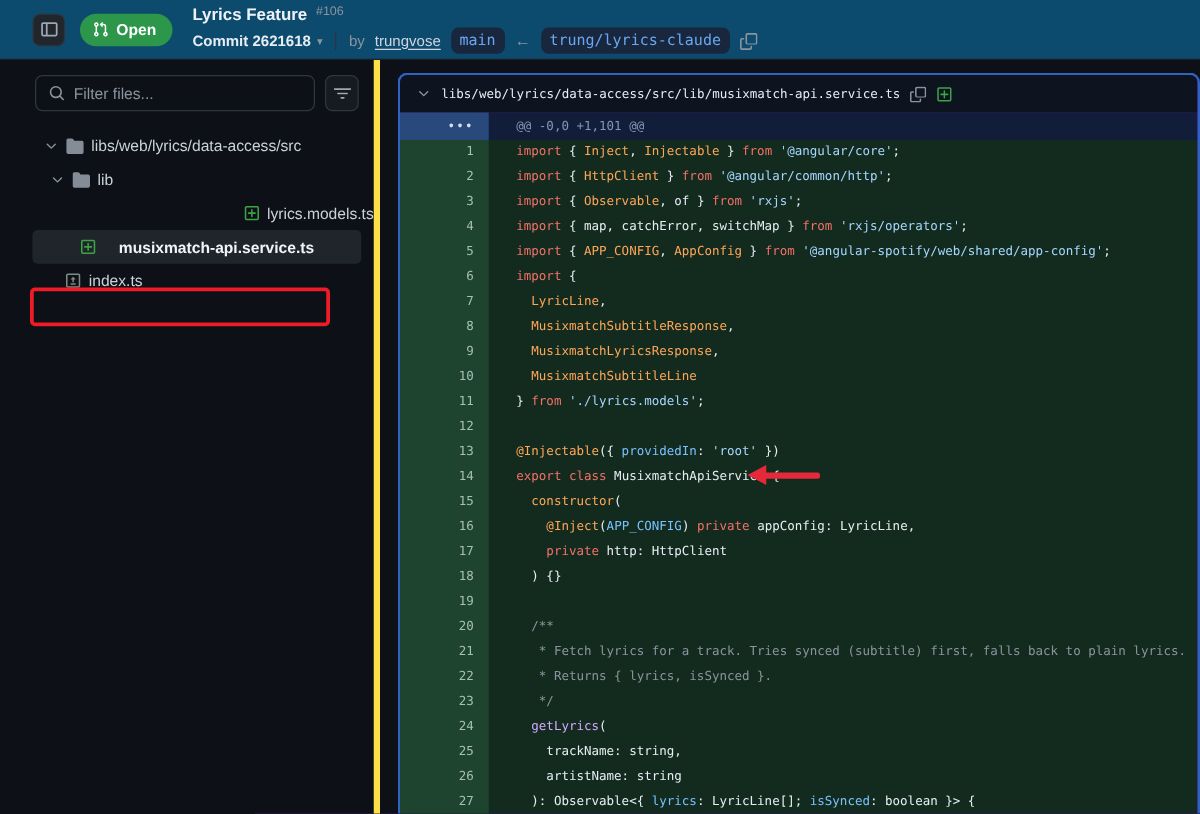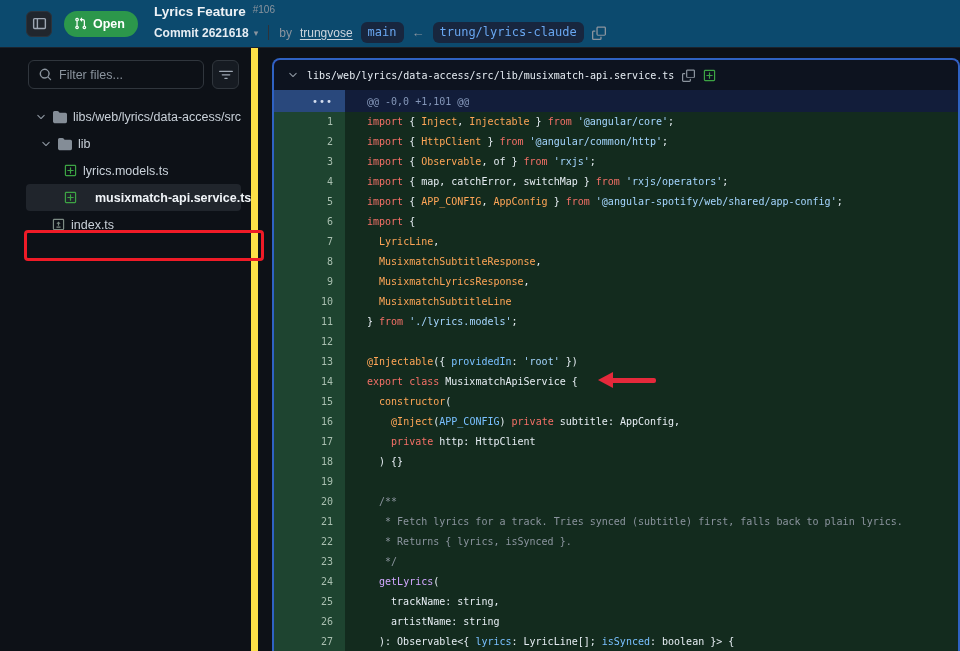--- a/index.html
+++ b/index.html
@@ -60,22 +60,22 @@
     border-radius: 6px;
     padding: 3px 7px 4px;
     cursor: pointer;
   }
   .merge-arrow { color: #8b949e; font-size: 13px; }
   .copy-btn { color: #8b949e; cursor: pointer; display:flex; }
 
   
   .layout { display: flex; height: 603px; }
   .sidebar {
-    width: 258px;
-    border-right: 7px solid #fde047;
+    width: 304px;
+    border-right: 5px solid #fde047;
     padding-top: 12px;
     flex-shrink: 0;
   }
   .filter-row { display: flex; gap: 8px; padding: 0 12px 0 28px; align-items: center; }
   .filter-input {
     flex: 1;
     height: 29px;
     background: transparent;
     border: 1px solid #30363d;
     border-radius: 6px;
@@ -283,21 +283,21 @@
               <path d="M12.78 5.22a.749.749 0 0 1 0 1.06l-4.25 4.25a.749.749 0 0 1-1.06 0L3.22 6.28a.749.749 0 1 1 1.06-1.06L8 8.939l3.72-3.72a.749.749 0 0 1 1.06 0Z"></path>
             </svg>
           </span>
           <span class="tree-icon">
             <svg width="14" height="14" viewBox="0 0 16 16" fill="#848d97">
               <path d="M1.75 1A1.75 1.75 0 0 0 0 2.75v10.5C0 14.216.784 15 1.75 15h12.5A1.75 1.75 0 0 0 16 13.25v-8.5A1.75 1.75 0 0 0 14.25 3H7.5a.25.25 0 0 1-.2-.1l-.9-1.2C6.07 1.26 5.55 1 5 1H1.75Z"></path>
             </svg>
           </span>
           <span>lib</span>
         </div>
-        <div class="tree-row" style="padding-left: 64px;">
+        <div class="tree-row" style="padding-left: 64px; justify-content: flex-end;">
           <span class="tree-icon">
             <svg width="13" height="13" viewBox="0 0 16 16" fill="#3da444">
               <path d="M2.75 1h10.5c.966 0 1.75.784 1.75 1.75v10.5A1.75 1.75 0 0 1 13.25 15H2.75A1.75 1.75 0 0 1 1 13.25V2.75C1 1.784 1.784 1 2.75 1Zm10.5 1.5H2.75a.25.25 0 0 0-.25.25v10.5c0 .138.112.25.25.25h10.5a.25.25 0 0 0 .25-.25V2.75a.25.25 0 0 0-.25-.25ZM8 4a.75.75 0 0 1 .75.75v2.5h2.5a.75.75 0 0 1 0 1.5h-2.5v2.5a.75.75 0 0 1-1.5 0v-2.5h-2.5a.75.75 0 0 1 0-1.5h2.5v-2.5A.75.75 0 0 1 8 4Z"></path>
             </svg>
           </span>
           <span>lyrics.models.ts</span>
         </div>
         <div class="tree-row selected" style="padding-left: 38px;">
           <span class="tree-icon">
             <svg width="13" height="13" viewBox="0 0 16 16" fill="#3da444">
@@ -399,21 +399,21 @@
           <div class="code-row">
             <div class="gutter">14</div>
             <div class="code-text"><span class="tk-k">export</span><span class="tk-p"> </span><span class="tk-k">class</span><span class="tk-p"> MusixmatchApiService {</span></div>
           </div>
           <div class="code-row">
             <div class="gutter">15</div>
             <div class="code-text"><span class="tk-p">  </span><span class="tk-o">constructor</span><span class="tk-p">(</span></div>
           </div>
           <div class="code-row">
             <div class="gutter">16</div>
-            <div class="code-text"><span class="tk-p">    </span><span class="tk-o">@Inject</span><span class="tk-p">(</span><span class="tk-c">APP_CONFIG</span><span class="tk-p">) </span><span class="tk-k">private</span><span class="tk-p"> subtitle: AppConfig,</span></div>
+            <div class="code-text"><span class="tk-p">    </span><span class="tk-o">@Inject</span><span class="tk-p">(</span><span class="tk-c">APP_CONFIG</span><span class="tk-p">) </span><span class="tk-k">private</span><span class="tk-p"> appConfig: LyricLine,</span></div>
           </div>
           <div class="code-row">
             <div class="gutter">17</div>
             <div class="code-text"><span class="tk-p">    </span><span class="tk-k">private</span><span class="tk-p"> http: HttpClient</span></div>
           </div>
           <div class="code-row">
             <div class="gutter">18</div>
             <div class="code-text"><span class="tk-p">  ) {}</span></div>
           </div>
           <div class="code-row">

